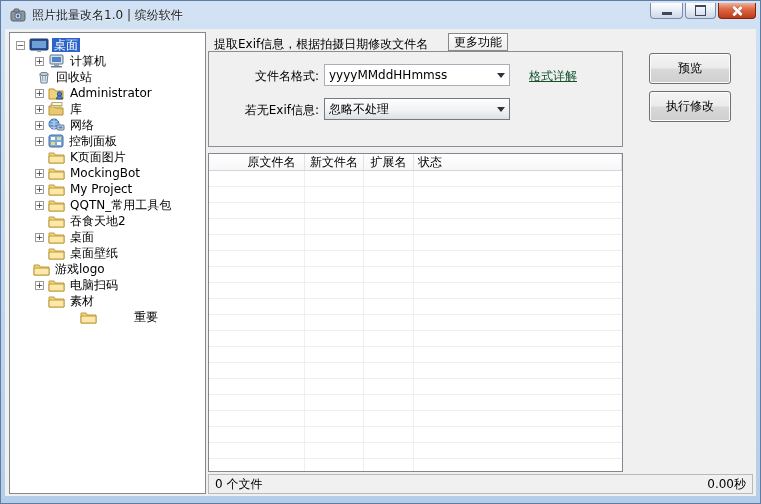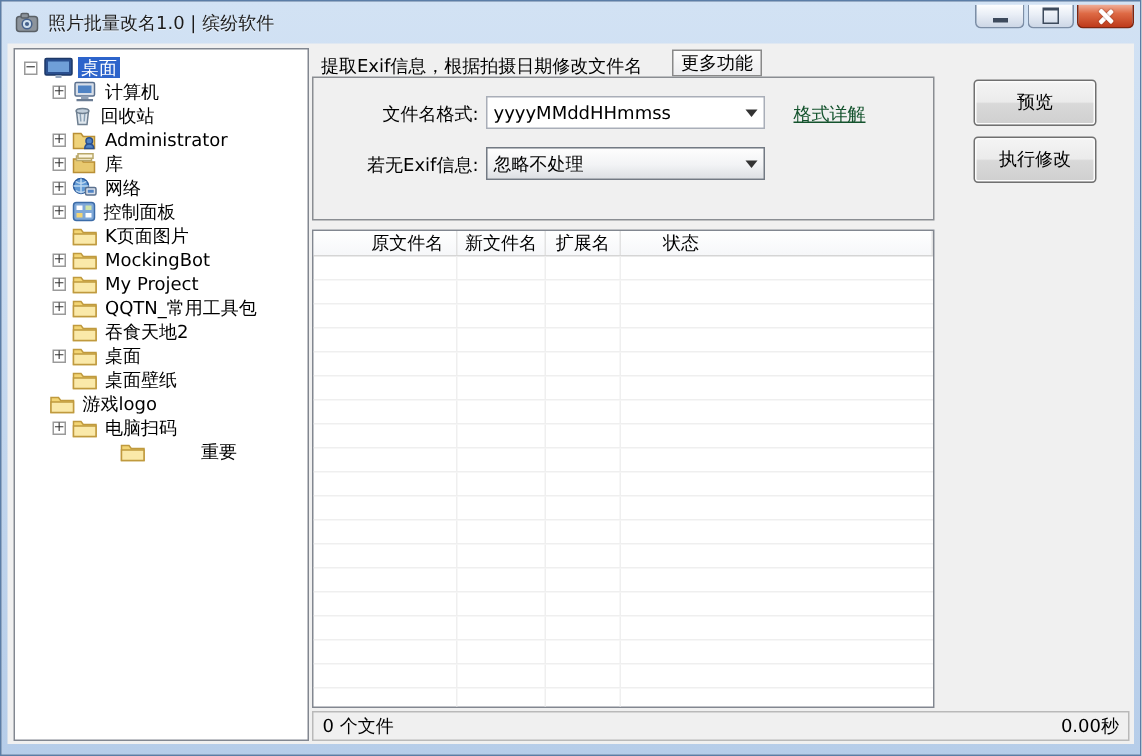--- a/index.html
+++ b/index.html
@@ -116,21 +116,21 @@
         <div class="tree-row" style="padding-left: 25px;">
           <span class="expander">+</span>
           <span class="tree-icon"><svg width="17" height="14" viewBox="0 0 17 14">
               <rect x="2" y="1" width="13" height="9" rx="1" fill="#d7dee8" stroke="#5a708e"></rect>
               <rect x="4" y="3" width="9" height="5" fill="#4f83c4"></rect>
               <rect x="6" y="10" width="5" height="2" fill="#8fa0b6"></rect>
               <rect x="3" y="12" width="11" height="1.5" fill="#6b7d94"></rect>
             </svg></span>
           <span class="tree-label">计算机</span>
         </div>
-        <div class="tree-row" style="padding-left: 25px;">
+        <div class="tree-row" style="padding-left: 14px;">
           <span class="expander none"></span>
           <span class="tree-icon"><svg width="14" height="14" viewBox="0 0 14 14">
               <path d="M3 4h8l-1 9H4z" fill="#dfe7ee" stroke="#6e7f90"></path>
               <ellipse cx="7" cy="4" rx="4.2" ry="1.6" fill="#c2cfdb" stroke="#6e7f90"></ellipse>
               <path d="M5.5 6l.4 5M8.5 6l-.4 5" stroke="#8aa0b4"></path>
             </svg></span>
           <span class="tree-label">回收站</span>
         </div>
         <div class="tree-row" style="padding-left: 25px;">
           <span class="expander">+</span>
@@ -235,20 +235,28 @@
             </svg></span>
           <span class="tree-label">游戏logo</span>
         </div>
         <div class="tree-row" style="padding-left: 25px;">
           <span class="expander">+</span>
           <span class="tree-icon"><svg width="17" height="14" viewBox="0 0 17 14">
               <path d="M1 3h5l1.5 2H16v8H1z" fill="#F3D574" stroke="#C09A3E"></path>
               <path d="M1 6h15v7H1z" fill="#FAE9A9" stroke="#C09A3E"></path>
             </svg></span>
           <span class="tree-label">电脑扫码</span>
+        </div>
+        <div class="tree-row" style="padding-left: 25px;">
+          <span class="expander none"></span>
+          <span class="tree-icon"><svg width="17" height="14" viewBox="0 0 17 14">
+              <path d="M1 3h5l1.5 2H16v8H1z" fill="#F3D574" stroke="#C09A3E"></path>
+              <path d="M1 6h15v7H1z" fill="#FAE9A9" stroke="#C09A3E"></path>
+            </svg></span>
+          <span class="tree-label">素材</span>
         </div>
         <div class="tree-row" style="padding-left: 25px; gap: 32px;">
           <span class="expander none"></span>
           <span class="tree-icon"><svg width="17" height="14" viewBox="0 0 17 14">
               <path d="M1 3h5l1.5 2H16v8H1z" fill="#F3D574" stroke="#C09A3E"></path>
               <path d="M1 6h15v7H1z" fill="#FAE9A9" stroke="#C09A3E"></path>
             </svg></span>
           <span class="tree-label">重要</span>
         </div>
       </div>
@@ -282,21 +290,21 @@
     </div>
     <div class="action-btn preview">
       <span>预览</span>
     </div>
 
     <div class="listview">
       <div class="lv-header" id="lv-header">
           <div class="lv-hcell" style="width: 96px; justify-content: center; padding-left: 30px; box-sizing: border-box;">原文件名</div>
           <div class="lv-hcell" style="width: 59px; justify-content: center;">新文件名</div>
           <div class="lv-hcell" style="width: 50px; justify-content: center;">扩展名</div>
-          <div class="lv-hcell" style="width: 208px; justify-content: flex-start; padding-left: 4px; flex: 1 1 0%; margin-left: 24px;">状态</div>
+          <div class="lv-hcell" style="width: 208px; justify-content: flex-start; padding-left: 4px; flex: 1 1 0%;">状态</div>
         </div>
       <div id="lv-body">
           <div class="lv-row">
             <div class="lv-cell" style="width: 96px;"></div>
             <div class="lv-cell" style="width: 59px;"></div>
             <div class="lv-cell" style="width: 50px;"></div>
             <div class="lv-cell" style="width: 208px; flex: 1 1 0%; border-right: none;"></div>
           </div>
           <div class="lv-row">
             <div class="lv-cell" style="width: 96px;"></div>

